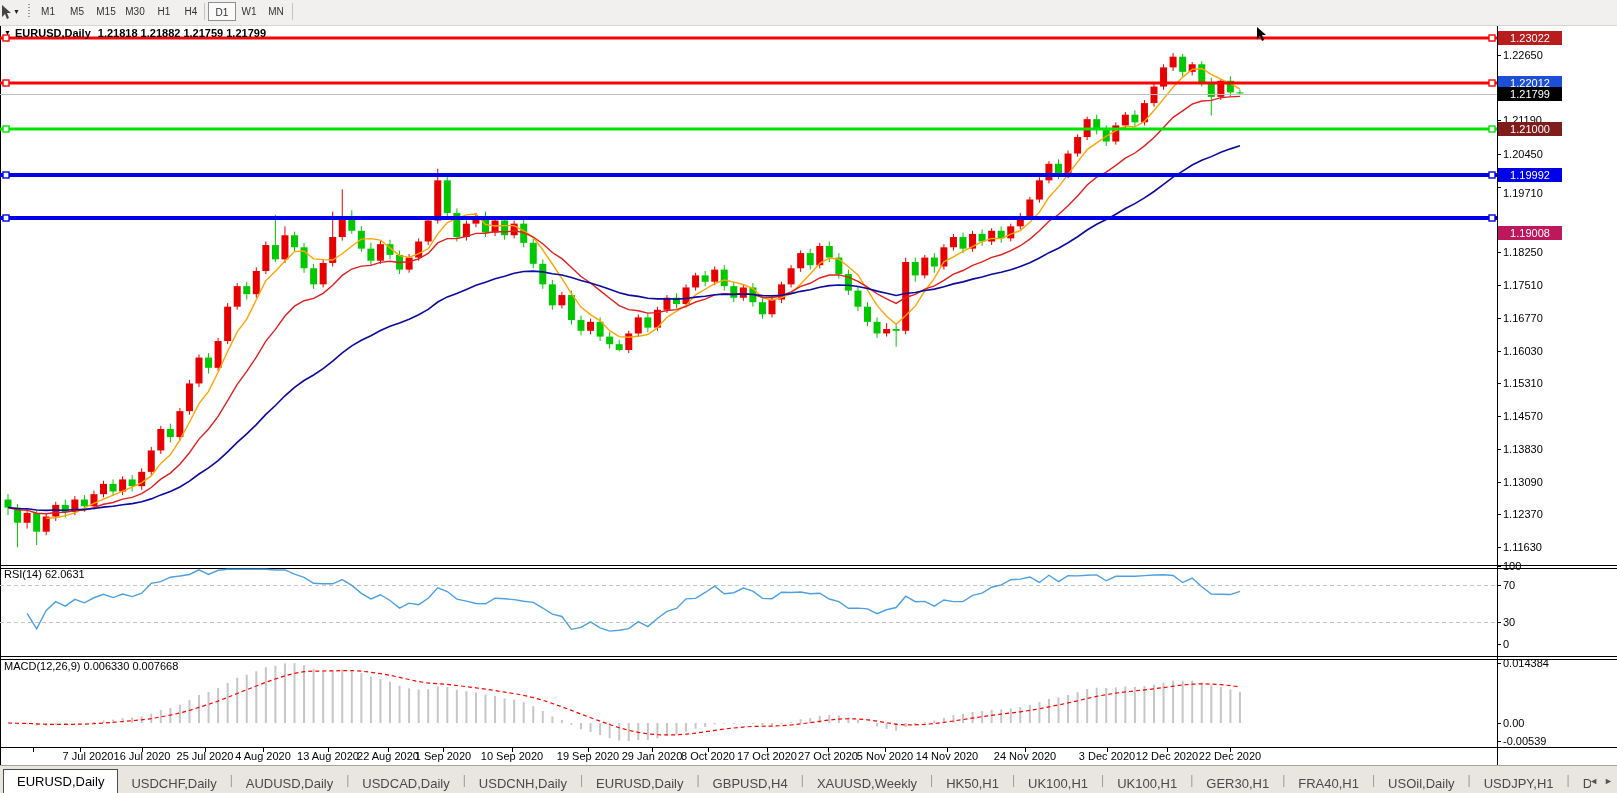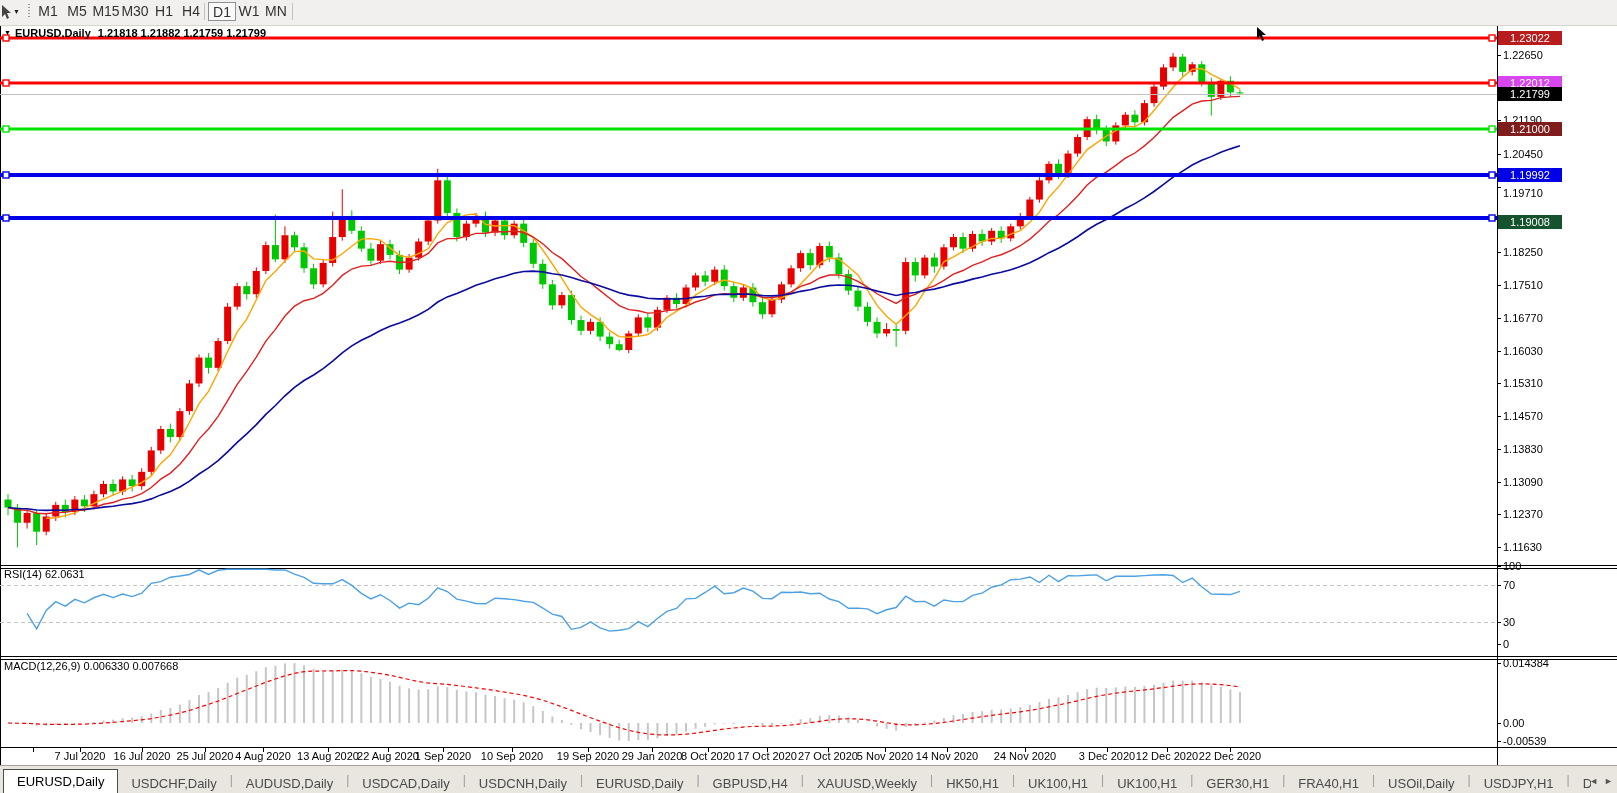--- a/index.html
+++ b/index.html
@@ -1,19 +1,19 @@
 <!DOCTYPE html>
 <html><head>
 <meta charset="utf-8">
 <style>
   html,body{margin:0;padding:0;background:#ffffff;}
   .window{position:relative;width:1617px;height:793px;background:#ffffff;font-family:"Liberation Sans",sans-serif;overflow:hidden;}
   
   .toolbar{position:absolute;top:0;left:0;width:1617px;height:25px;background:#f1f0ee;border-bottom:1px solid #d8d5d0;z-index:5;}
-  .tf-btn{position:absolute;top:2px;width:28px;height:19px;line-height:19px;font-size:14px;color:#333;text-align:center;box-sizing:border-box;}
+  .tf-btn{position:absolute;top:2px;width:28px;height:19px;line-height:19px;font-size:10px;color:#333;text-align:center;box-sizing:border-box;}
   .tf-btn.active{background:#fafafa;border:1px solid #8f8f8f;}
   .tb-sep{position:absolute;top:3px;width:1px;height:17px;background:#c6c3be;}
   .grip{position:absolute;left:28px;top:4px;width:3px;height:15px;background-image:repeating-linear-gradient(#9a9a9a 0 1px,transparent 1px 3px);background-size:2px 100%;background-repeat:no-repeat;}
   .caret{position:absolute;left:13px;top:8px;font-size:7px;color:#222;}
   
   .chart-title{position:absolute;left:15px;top:27px;font-size:11px;font-weight:bold;color:#000;z-index:4;white-space:nowrap;}
   .chart-title .q{margin-left:7px;}
   .title-caret{position:absolute;left:4px;top:29px;font-size:7px;color:#000;z-index:4;}
   .panel-label{position:absolute;left:4px;font-size:11px;color:#000;z-index:4;white-space:nowrap;}
   .axis-label{position:absolute;left:1503px;font-size:11px;color:#000;transform:translateY(-50%);z-index:4;white-space:nowrap;}
@@ -530,36 +530,36 @@
       <div class="axis-label" style="top: 285px;">1.17510</div>
       <div class="axis-label" style="top: 318px;">1.16770</div>
       <div class="axis-label" style="top: 351px;">1.16030</div>
       <div class="axis-label" style="top: 383px;">1.15310</div>
       <div class="axis-label" style="top: 416px;">1.14570</div>
       <div class="axis-label" style="top: 449px;">1.13830</div>
       <div class="axis-label" style="top: 482px;">1.13090</div>
       <div class="axis-label" style="top: 514px;">1.12370</div>
       <div class="axis-label" style="top: 547px;">1.11630</div>
       <div class="badge" style="top: 38px; background: #b91c1c;">1.23022</div>
-      <div class="badge" style="top: 83px; background: #d946ef;">1.22012</div>
+      <div class="badge" style="top: 83px; background: #1d4ed8;">1.22012</div>
       <div class="badge" style="top: 94px; background: rgb(0, 0, 0);">1.21799</div>
       <div class="badge" style="top: 129px; background: #7f1d1d;">1.21000</div>
       <div class="badge" style="top: 175px; background: rgb(0, 0, 232);">1.19992</div>
-      <div class="badge" style="top: 222px; background: #14532d;">1.19008</div>
+      <div class="badge" style="top: 233px; background: #be185d;">1.19008</div>
       <div class="axis-label" style="top: 566px;">100</div>
       <div class="axis-label" style="top: 585px;">70</div>
       <div class="axis-label" style="top: 622px;">30</div>
       <div class="axis-label" style="top: 644px;">0</div>
       <div class="axis-label" style="top: 663px;">0.014384</div>
       <div class="axis-label" style="top: 723px;">0.00</div>
       <div class="axis-label" style="top: 741px;">-0.00539</div>
     </div>
   <div id="dateLabels">
       <div class="date-label" style="left: 33px; margin-top: 35px;">27 Jun 2020</div>
-      <div class="date-label" style="left: 80px;">7 Jul 2020</div>
+      <div class="date-label" style="left: 88px;">7 Jul 2020</div>
       <div class="date-label" style="left: 142px;">16 Jul 2020</div>
       <div class="date-label" style="left: 205px;">25 Jul 2020</div>
       <div class="date-label" style="left: 263px;">4 Aug 2020</div>
       <div class="date-label" style="left: 328px;">13 Aug 2020</div>
       <div class="date-label" style="left: 388px;">22 Aug 2020</div>
       <div class="date-label" style="left: 443px;">1 Sep 2020</div>
       <div class="date-label" style="left: 512px;">10 Sep 2020</div>
       <div class="date-label" style="left: 588px;">19 Sep 2020</div>
       <div class="date-label" style="left: 652px;">29 Jan 2020</div>
       <div class="date-label" style="left: 708px;">8 Oct 2020</div>

